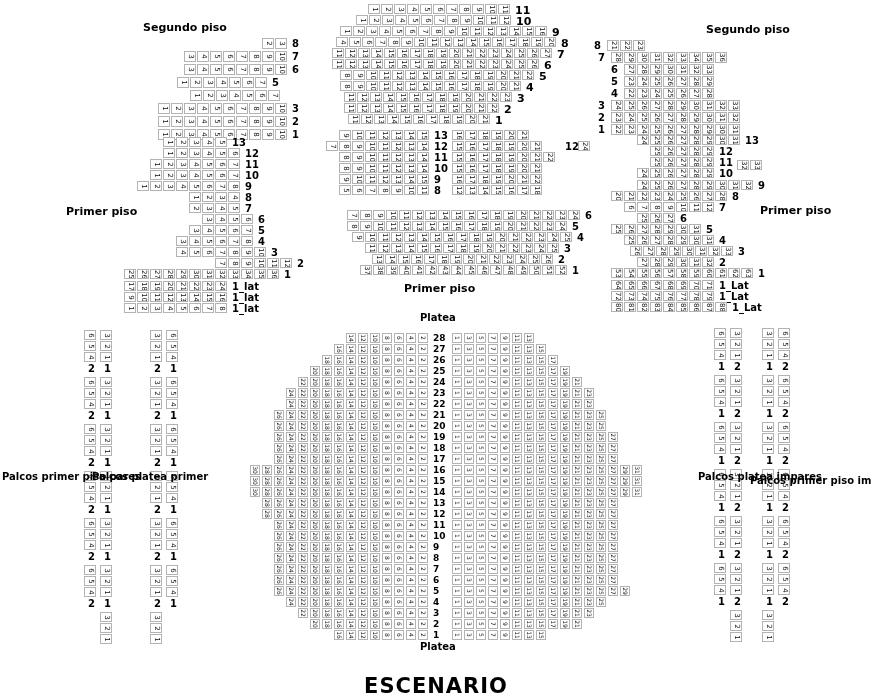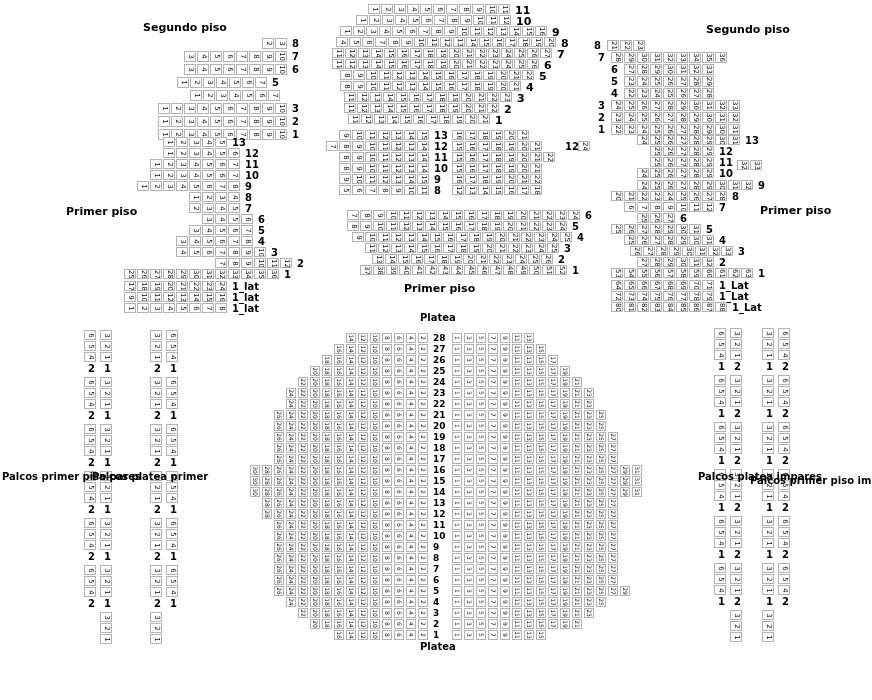--- a/index.html
+++ b/index.html
@@ -9,20 +9,21 @@
         display:flex;align-items:center;justify-content:center;overflow:hidden;}
   .seat span{display:block;transform:rotate(90deg);font-size:7px;line-height:1;white-space:nowrap;color:#111;}
   .rowlabel{position:absolute;font-weight:700;line-height:1;white-space:nowrap;}
   #stage-label{position:absolute;left:0;right:0;top:674px;text-align:center;
                font-size:21px;font-weight:700;letter-spacing:1px;}
 </style>
 </head>
 <body>
 
 <div id="seatmap">
+  <div id="stage-label">ESCENARIO</div>
 <div class="seat" style="left: 262px; top: 38px; width: 12px; height: 11px;">
       <span>2</span>
     </div>
     <div class="seat" style="left: 275px; top: 38px; width: 12px; height: 11px;">
       <span>3</span>
     </div>
     <div class="rowlabel" style="left: 292px; top: 39px; font-size: 10px;">8</div>
     <div class="seat" style="left: 184px; top: 51px; width: 12px; height: 11px;">
       <span>3</span>
     </div>

